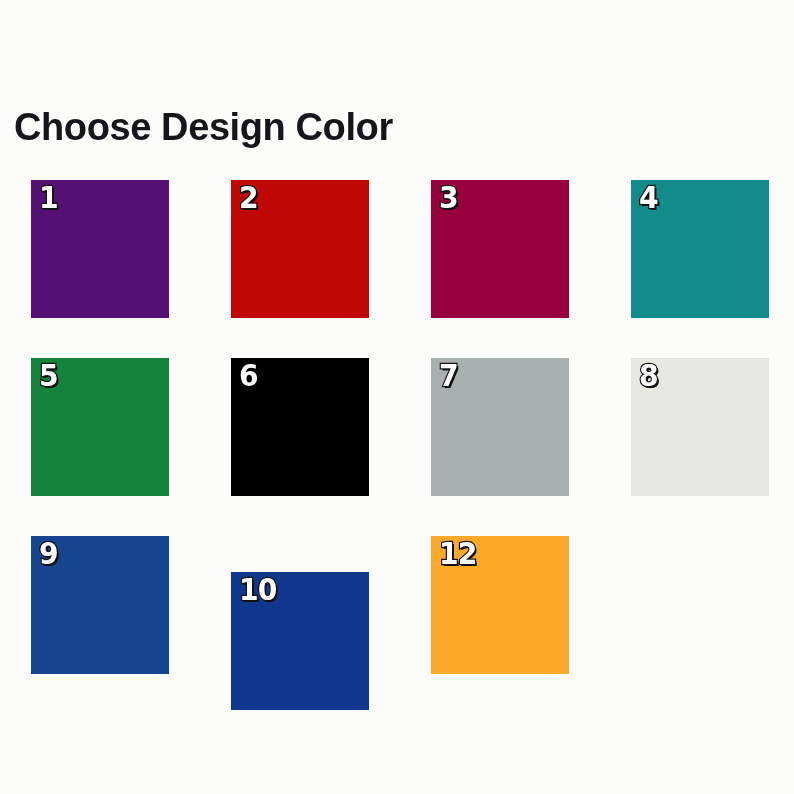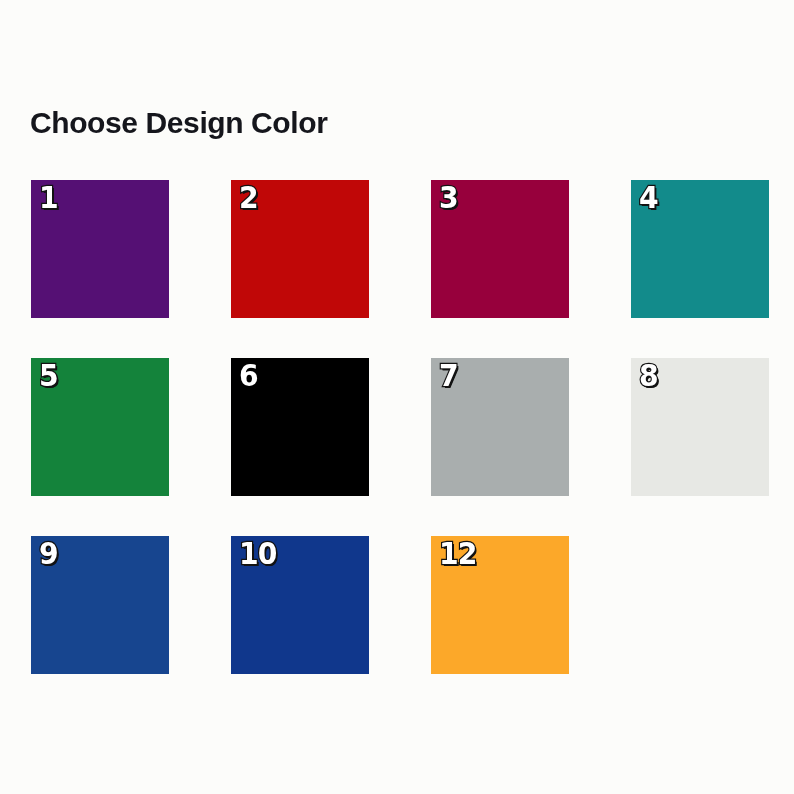--- a/index.html
+++ b/index.html
@@ -21,27 +21,26 @@
     top: 0;
     width: 794px;
     height: 794px;
     background: #fcfcfa;
   }
 
   #picker-title {
     position: absolute;
     left: 14px;
     top: 106px;
-    font-size: 30px;
+    font-size: 38px;
     font-weight: bold;
     letter-spacing: -0.4px;
     color: #15161c;
     font-family: "Liberation Sans", sans-serif;
     white-space: nowrap;
-    margin-left: 16px;
   }
 
   #swatch-grid {
     position: absolute;
     left: 31px;
     top: 180px;
     width: 748px;
     display: grid;
     grid-template-columns: repeat(4, 138px);
     grid-template-rows: repeat(3, 138px);
@@ -111,21 +110,21 @@
       </div>
       <div class="swatch" style="background: rgb(169, 174, 174);">
         <span class="swatch-number">7</span>
       </div>
       <div class="swatch" style="background: rgb(231, 232, 228);">
         <span class="swatch-number">8</span>
       </div>
       <div class="swatch" style="background: rgb(23, 69, 143);">
         <span class="swatch-number">9</span>
       </div>
-      <div class="swatch" style="background: rgb(16, 55, 140);">
+      <div class="swatch" style="background: rgb(16, 55, 140); margin-top: 36px;">
         <span class="swatch-number">10</span>
       </div>
       <div class="swatch" style="background: rgb(252, 168, 41); text-align: center;">
         <span class="swatch-number">12</span>
       </div>
     </div>
 
 </div>
 
 </body></html>

